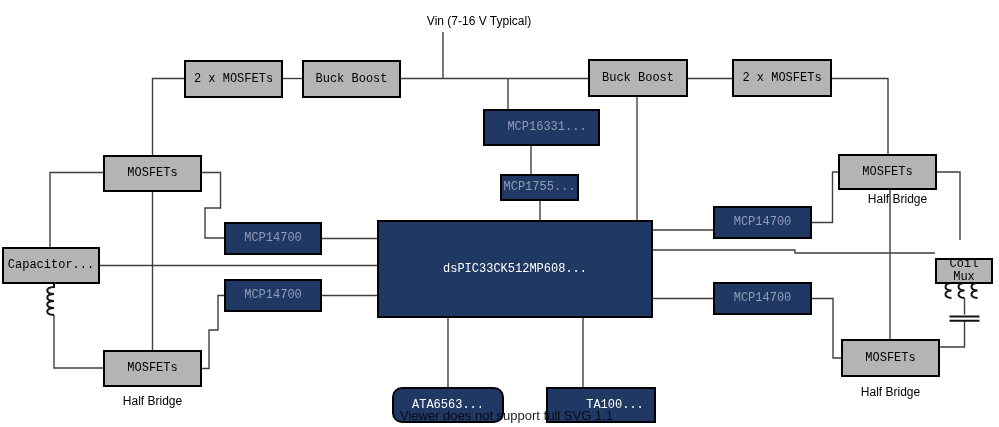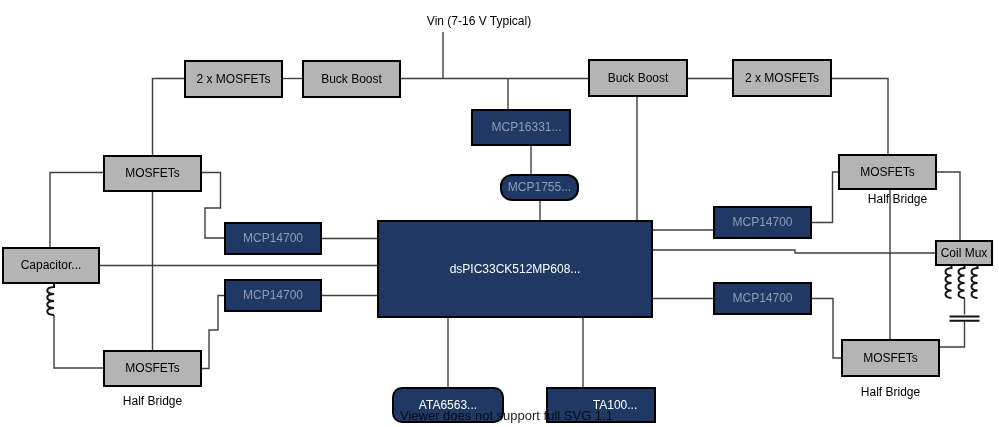--- a/index.html
+++ b/index.html
@@ -1,21 +1,21 @@
 <!DOCTYPE html>
 <html style="--gray: #b4b4b4; --navy: #1f3864; --navy-light-text: #8f9db5;"><head>
 <meta charset="utf-8">
 <style>
   html,body{margin:0;padding:0;background:#fff;}
   #canvas{position:relative;width:999px;height:427px;background:#ffffff;overflow:hidden;
           font-family:"Liberation Sans",sans-serif;}
   #wires{position:absolute;left:0;top:0;z-index:0;}
   .node{position:absolute;box-sizing:border-box;border:2px solid #000;z-index:1;
         display:flex;align-items:center;justify-content:center;text-align:center;
-        font-size:12px;line-height:13px;color:#000;}
+        font-size:12px;line-height:13px;color:#000;font-family:Liberation Mono, monospace;}
   .gray{background:var(--gray,#b4b4b4);}
   .navy{background:var(--navy,#1f3864);color:var(--navy-light-text,#8f9db5);}
   .navy.ink-black{color:#ffffff;}
   .float-label{position:absolute;z-index:1;font-size:12px;color:#000;text-align:center;}
   #fallback-note{position:absolute;z-index:2;left:400px;top:408px;white-space:nowrap;
         font-family:Liberation Sans, sans-serif;font-size:13px;color:rgba(5,5,15,0.9);}
 </style>
 </head>
 <body>
 
@@ -70,24 +70,24 @@
   <div class="node gray" style="left:302px;top:60px;width:99px;height:38px;">
     <span>Buck Boost</span>
     </div>
   <div class="node gray" style="left:588px;top:59px;width:100px;height:38px;">
     <span>Buck Boost</span>
     </div>
   <div class="node gray" style="left:732px;top:59px;width:100px;height:38px;">
     <span>2 x MOSFETs</span>
     </div>
 
-  <div class="node navy" style="left:471px;top:109px;width:100px;height:37px;padding-left:11px;">
+  <div class="node navy" style="left:483px;top:109px;width:117px;height:37px;padding-left:11px;">
     <span>MCP16331...</span>
     </div>
-  <div class="node navy" style="left:500px;top:174px;width:79px;height:27px;border-radius:12px;">
+  <div class="node navy" style="left:500px;top:174px;width:79px;height:27px;">
     <span>MCP1755...</span>
     </div>
 
   <div class="node gray" style="left:103px;top:155px;width:99px;height:37px;">
     <span>MOSFETs</span>
     </div>
   <div class="node gray" style="left:103px;top:350px;width:99px;height:37px;">
     <span>MOSFETs</span>
     </div>
   <div class="node gray" style="left:2px;top:247px;width:98px;height:37px;text-align:right;">
@@ -112,21 +112,21 @@
     <span>MCP14700</span>
     </div>
   <div class="node gray" style="left:838px;top:154px;width:99px;height:36px;">
     <span>MOSFETs</span>
     </div>
   <div class="node gray" style="left:841px;top:339px;width:99px;height:38px;">
     <span>MOSFETs</span>
     </div>
   <div class="float-label" style="left:845px;top:192px;width:105px;">Half Bridge</div>
   <div class="float-label" style="left:841px;top:385px;width:99px;">Half Bridge</div>
-  <div class="node gray" style="left:935px;top:240px;width:58px;height:26px;">
+  <div class="node gray" style="left:935px;top:258px;width:58px;height:26px;">
     <span>Coil Mux</span>
     </div>
 
   <div class="node navy ink-black" style="left:392px;top:387px;width:112px;height:36px;border-radius:10px;">
     <span>ATA6563...</span>
     </div>
   <div class="node navy ink-black" style="left:546px;top:387px;width:110px;height:36px;padding-left:28px;">
     <span>TA100...</span>
     </div>
 

